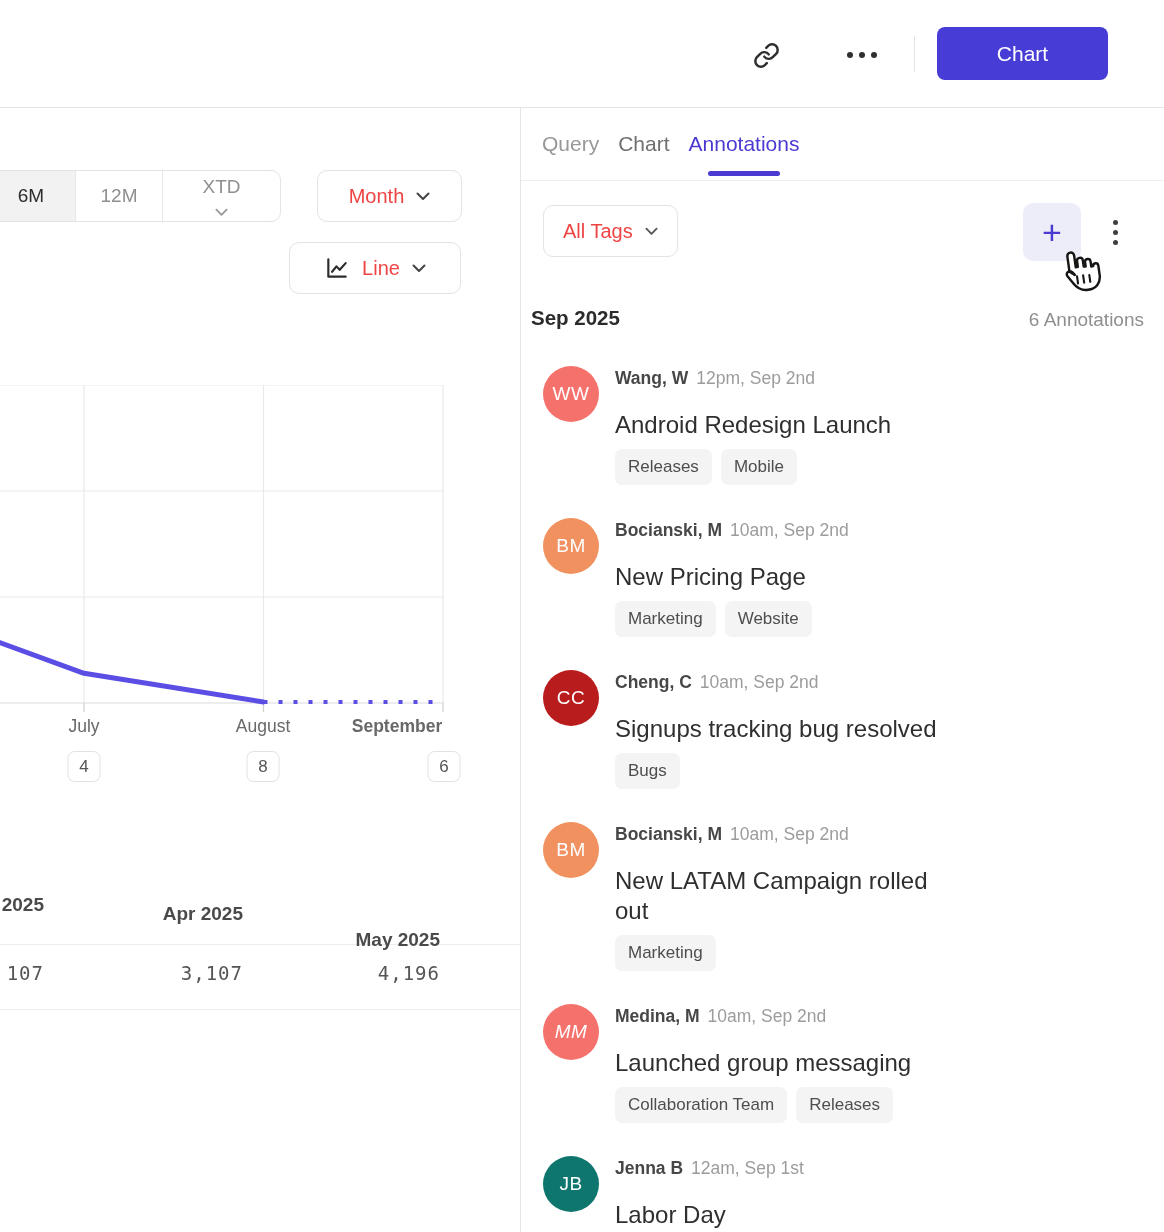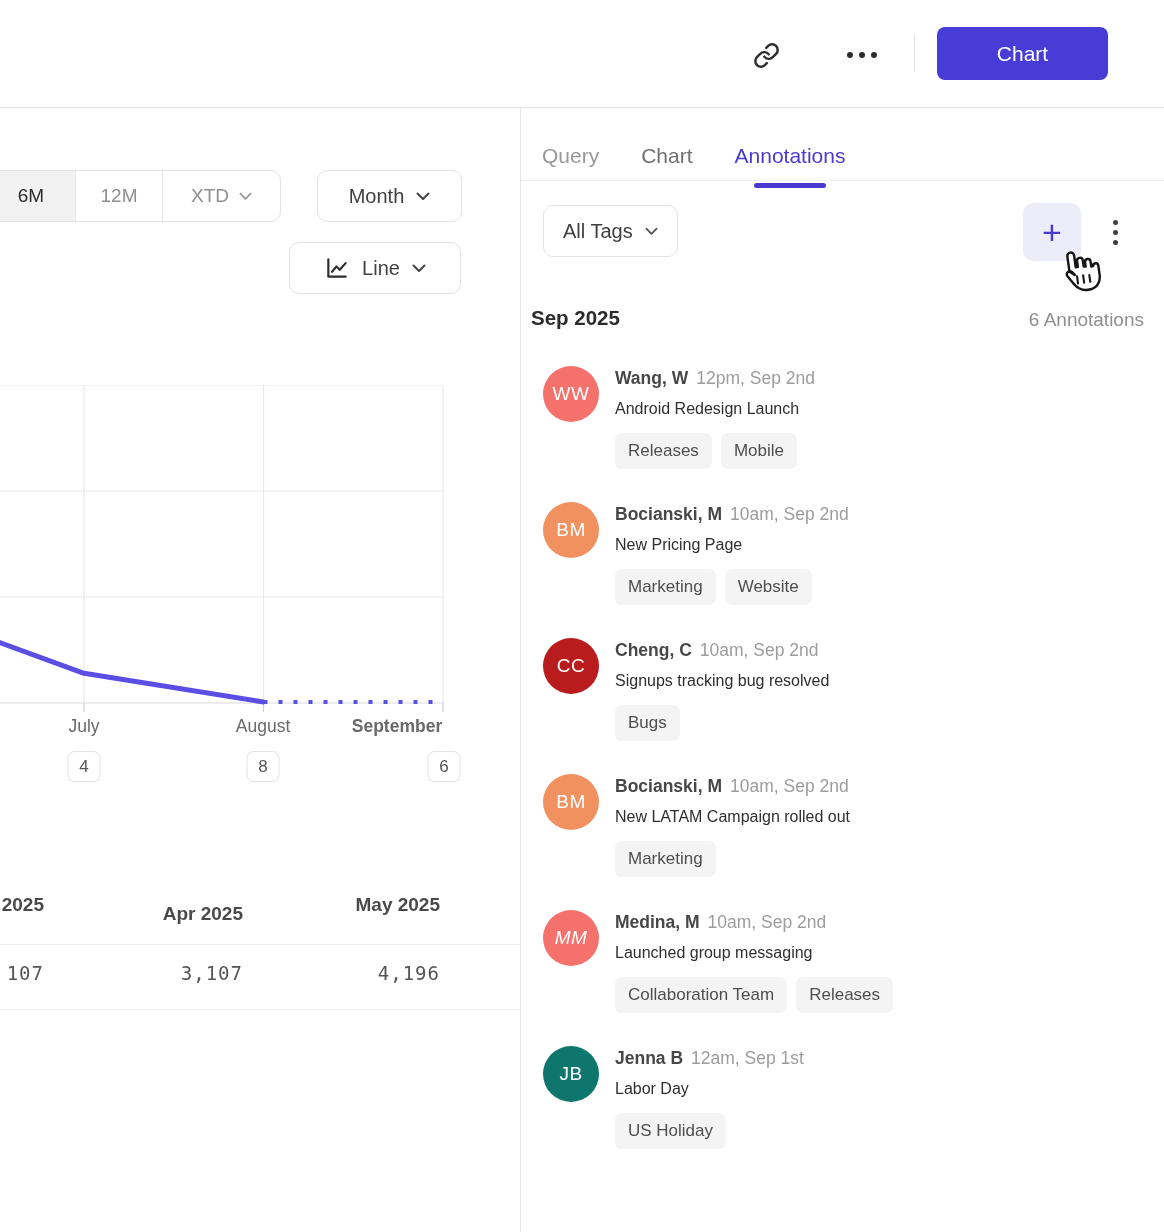--- a/index.html
+++ b/index.html
@@ -13,21 +13,21 @@
   #more-btn{left:842px;top:42px;width:40px;height:26px}
   .dots-h{display:flex;gap:6px}
   .dots-h i{width:6px;height:6px;border-radius:50%;background:#2f2f2f}
   #hdr-divider{position:absolute;left:914px;top:36px;width:1px;height:36px;background:#e3e3e3}
   #save-btn{position:absolute;left:937px;top:27px;width:171px;height:53px;border:none;border-radius:8px;
             background:#473CD6;color:#fff;font-size:21px;font-weight:500;font-family:inherit;cursor:pointer}
   #top-border{position:absolute;top:107px;left:0;width:1164px;height:1px;background:#e5e5e5}
 
   
   .btn{display:flex;align-items:center;justify-content:center;gap:12px;border:1px solid #e3e3e3;border-radius:10px;
-       background:#fff;font-size:20px;color:#404040;font-family:inherit;cursor:pointer}
+       background:#fff;font-size:20px;color:#ef4444;font-family:inherit;cursor:pointer}
   #seg{position:absolute;left:-14px;top:170px;height:52px;display:flex;border:1px solid #e3e3e3;border-radius:10px;
        overflow:hidden;background:#fff;box-sizing:border-box}
   .seg-item{display:flex;align-items:center;justify-content:center;gap:10px;font-size:19px;color:#8f8f8f;cursor:pointer;height:100%}
   .seg-item + .seg-item{border-left:1px solid #e8e8e8}
   .seg-item.selected{background:#f2f2f2;color:#2c2c2c;font-weight:500}
   #month-btn{position:absolute;left:317px;top:170px;width:145px;height:52px}
   #line-btn{position:absolute;left:289px;top:242px;width:172px;height:52px}
 
   
   #chart-svg{position:absolute;left:0;top:385px}
@@ -38,21 +38,21 @@
 
   
   .tbl-border{position:absolute;left:0;width:520px;height:1px;background:#ececec}
   .tbl-h{position:absolute;top:894px;width:200px;text-align:right;font-size:19px;font-weight:700;color:#4a4a4a}
   .tbl-v{position:absolute;top:962px;width:200px;text-align:right;font-size:19px;color:#555;
          font-family:"DejaVu Sans Mono",monospace;letter-spacing:1px}
 
   
   #right-panel{position:absolute;left:520px;top:108px;width:644px;height:1124px;border-left:1px solid #e5e5e5;background:#fff;box-sizing:border-box}
   #tabs-row{position:absolute;left:0;top:0;width:643px;height:72px;border-bottom:1px solid #efefef}
-  #tab-bar{position:absolute;left:21px;top:12px;height:72px;display:flex;align-items:center;gap:42px}
+  #tab-bar{position:absolute;left:21px;top:0;height:72px;display:flex;align-items:center;gap:19px}
   .tab{font-size:21px;color:#989898;position:relative;height:72px;display:flex;align-items:center;cursor:pointer}
   .tab.t1{color:#707070}
   .tab.active{color:#4B3AD1;font-weight:500}
   .tab.active::after{content:"";position:absolute;left:50%;transform:translateX(-50%);bottom:4px;width:72px;height:5px;
                      border-radius:3px;background:#4B3AD1}
   #alltags-btn{position:absolute;left:22px;top:97px;height:52px;padding:0 19px}
   #plus-btn{position:absolute;left:502px;top:95px;width:58px;height:58px;border:none;border-radius:10px;background:#EDEDF9;
             color:#4B3AD1;font-size:34px;font-weight:300;display:flex;align-items:center;justify-content:center;
             font-family:inherit;cursor:pointer;line-height:1}
   #kebab-btn{position:absolute;left:582px;top:102px;width:24px;height:44px;display:flex;flex-direction:column;gap:5px;
@@ -63,21 +63,21 @@
   #group-count{position:absolute;right:20px;top:201px;font-size:19px;color:#8f8f8f}
 
   #ann-list{position:absolute;left:22px;top:258px;width:600px;display:flex;flex-direction:column;gap:33px}
   .ann{display:flex;gap:16px;cursor:pointer}
   .avatar{width:56px;height:56px;border-radius:50%;flex:0 0 56px;color:#fff;font-size:19px;font-weight:500;
           letter-spacing:.5px;display:flex;align-items:center;justify-content:center}
   .ann-content{max-width:330px;padding-top:1px}
   .ann-head{font-size:17.5px;line-height:23px}
   .ann-name{font-weight:700;color:#474747;margin-right:8px}
   .ann-time{color:#9c9c9c}
-  .ann-title{font-size:16px;line-height:30px;color:#2f2f2f;margin-top:4px}
+  .ann-title{font-size:24px;line-height:30px;color:#2f2f2f;margin-top:20px}
   .ann-tags{display:flex;gap:9px;margin-top:9px;flex-wrap:wrap}
   .tag{background:#f4f4f4;border-radius:7px;padding:6px 13px;font-size:17px;line-height:24px;color:#4e4e4e;cursor:pointer}
 </style>
 </head>
 <body>
 
 <div>
   <button class="icon-btn" id="link-btn">
     <span>
       <svg width="27" height="27" viewBox="0 0 24 24" fill="none" stroke="#2f2f2f" stroke-width="2.2" stroke-linecap="round" stroke-linejoin="round">
@@ -99,21 +99,21 @@
 <div id="top-border"></div>
 
 <div>
   <div id="seg">
       <div class="seg-item selected" style="width: 88px;">
         <span>6M</span>
       </div>
       <div class="seg-item" style="width: 86px;">
         <span>12M</span>
       </div>
-      <div class="seg-item" style="width: 117px;">
+      <div class="seg-item" style="width: 117px; flex-direction: column;">
         <span>XTD</span>
         <span>
           <svg width="13" height="9" viewBox="0 0 14 9">
             <path d="M1.5 1.5 7 7l5.5-5.5" fill="none" stroke="#9a9a9a" stroke-width="2" stroke-linecap="round" stroke-linejoin="round"></path>
           </svg>
         </span>
       </div>
     </div>
 
   <button class="btn" id="month-btn">
@@ -164,21 +164,21 @@
     </div>
 
   <div id="summary-table">
     <div class="tbl-border" style="top:944px"></div>
     <div class="tbl-border" style="top:1009px"></div>
 
   <div class="tbl-h" style="left: -156px;">2025</div>
       <div class="tbl-v" style="left: -156px;">107</div>
       <div class="tbl-h" style="left: 43px; margin-top: 9px;">Apr 2025</div>
       <div class="tbl-v" style="left: 43px;">3,107</div>
-      <div class="tbl-h" style="left: 240px;">May 2025</div>
+      <div class="tbl-h" style="left: 240px; margin-top: 35px;">May 2025</div>
       <div class="tbl-v" style="left: 240px;">4,196</div>
     </div>
 </div>
 
 <div id="right-panel">
   <div id="tabs-row"></div>
   <div id="tab-bar">
       <div class="tab">Query</div>
       <div class="tab t1">Chart</div>
       <div class="tab active">Annotations</div>

